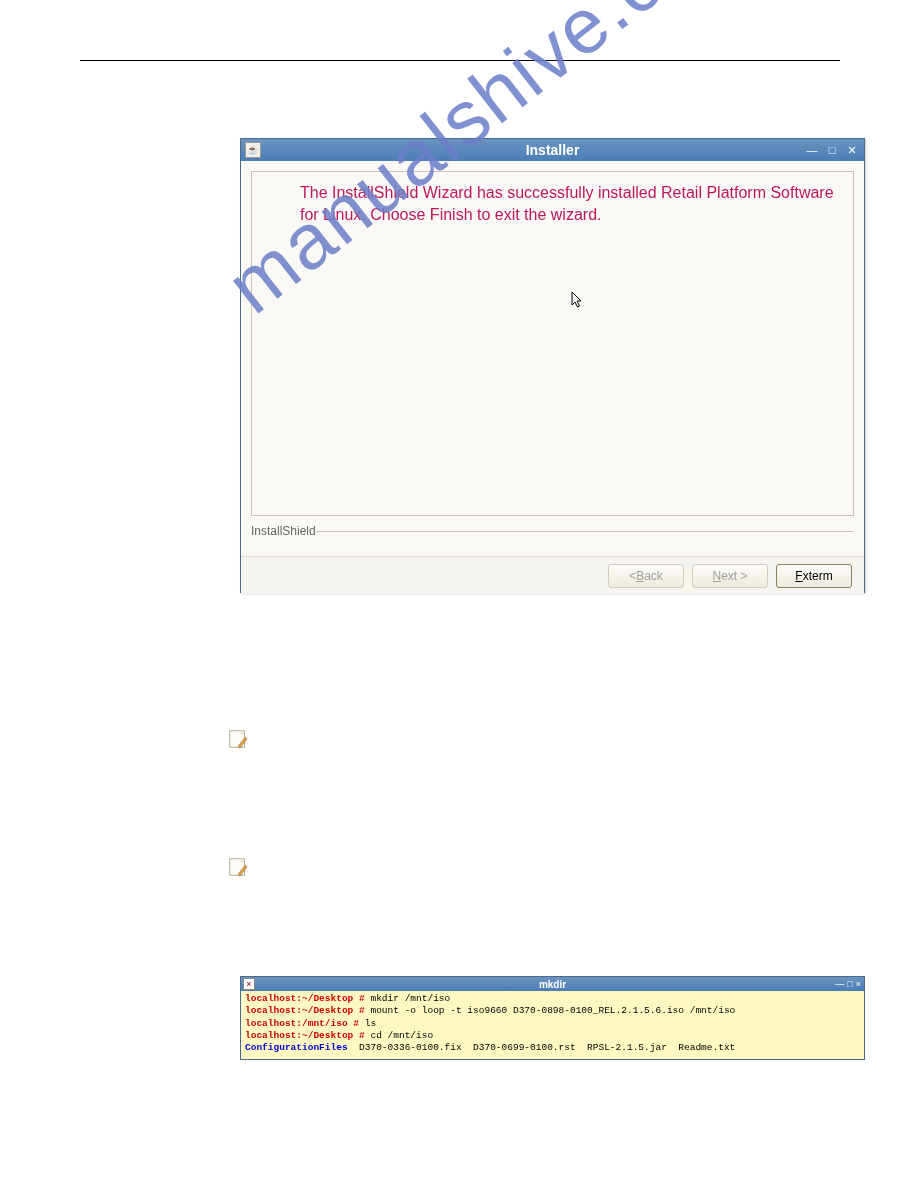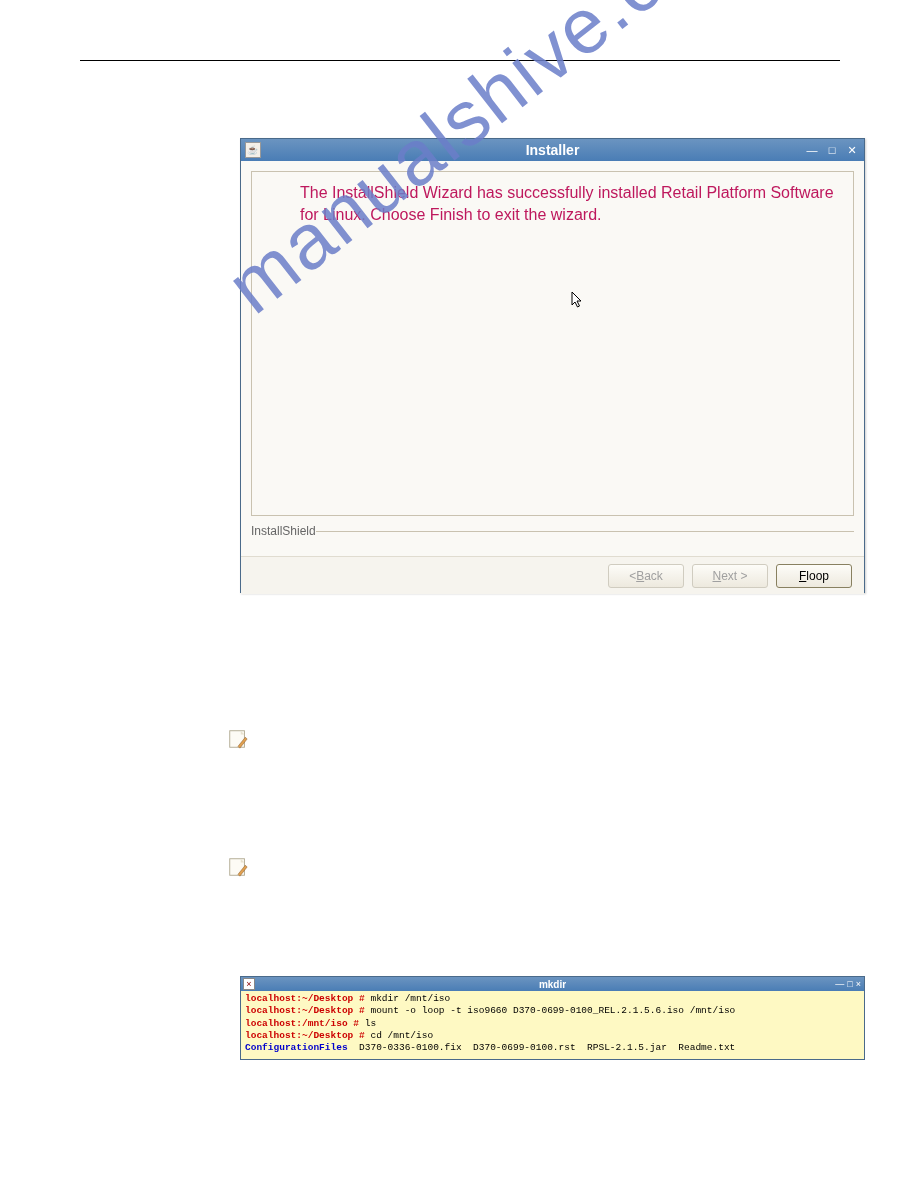--- a/index.html
+++ b/index.html
@@ -266,21 +266,21 @@
       <span>&lt; </span>
         <span class="underline">B</span>
         <span>ack</span>
     </div>
     <div class="wiz-btn disabled">
       <span class="underline">N</span>
         <span>ext &gt;</span>
     </div>
     <div class="wiz-btn primary">
       <span class="underline">F</span>
-        <span>loop</span>
+        <span>xterm</span>
     </div>
   </div>
 </div>
 
 <div class="note-icon" style="top:728px; left:227px;">
   <svg viewBox="0 0 24 24">
       <rect x="3" y="3" width="16" height="18" fill="#fdfbf5" stroke="#b0a890" stroke-width="1"></rect>
       <path d="M15 3 L19 7 L15 7 Z" fill="#e8e2d0"></path>
       <path d="M12 20 L20 10 L22 12 L14 22 Z" fill="#e0a050" stroke="#805020" stroke-width="0.5"></path>
     </svg>
@@ -298,18 +298,18 @@
     <div class="xterm-close">×</div>
     <div class="xterm-title">mkdir</div>
     <div class="xterm-controls">
       <span>—</span>
       <span>□</span>
       <span>×</span>
     </div>
   </div>
   <div class="xterm-body">
     <div class="xterm-line"><span class="prompt">localhost:~/Desktop #</span><span class="cmd"> mkdir /mnt/iso</span></div>
-    <div class="xterm-line"><span class="prompt">localhost:~/Desktop #</span><span class="cmd"> mount -o loop -t iso9660 D370-0699-0100_REL.2.1.5.6.iso /mnt/iso</span></div>
+    <div class="xterm-line"><span class="prompt">localhost:~/Desktop #</span><span class="cmd"> mount -o loop -t iso9660 D370-0898-0100_REL.2.1.5.6.iso /mnt/iso</span></div>
     <div class="xterm-line"><span class="prompt">localhost:/mnt/iso #</span><span class="cmd"> ls</span></div>
     <div class="xterm-line"><span class="prompt">localhost:~/Desktop #</span><span class="cmd"> cd /mnt/iso</span></div>
     <div class="xterm-line"><span class="dir">ConfigurationFiles</span><span class="cmd">  D370-0336-0100.fix  D370-0699-0100.rst  RPSL-2.1.5.jar  Readme.txt</span></div>
   </div>
 </div>
 
 </body></html>

